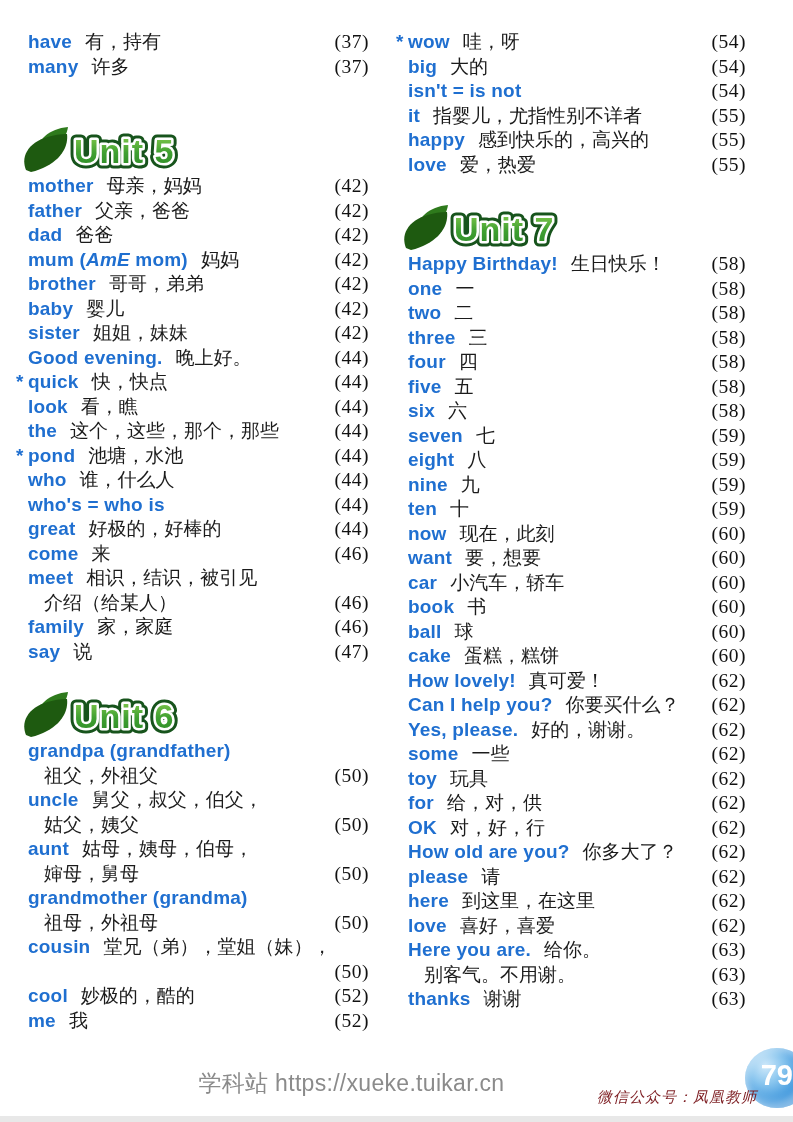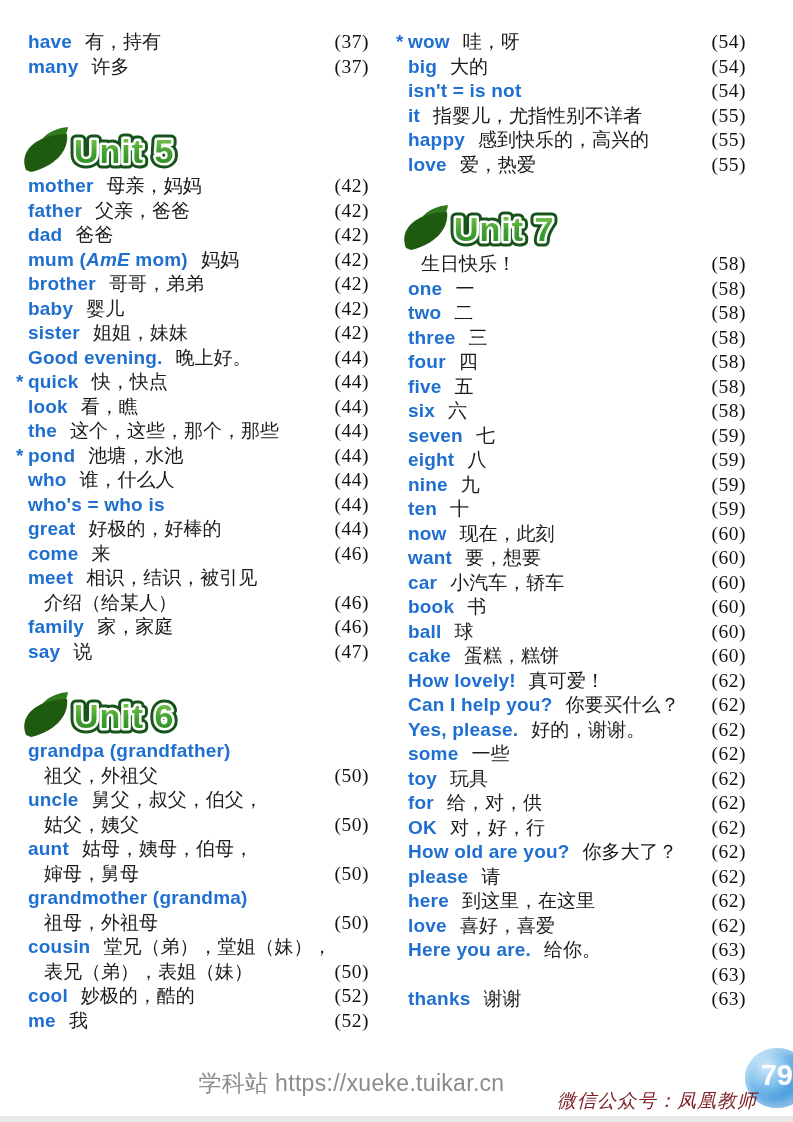--- a/index.html
+++ b/index.html
@@ -81,21 +81,21 @@
     font-weight:700;
     font-size:29px;
     line-height:1;
   }
   .wechat-note{
     position:absolute;
     right:36px;
     top:1088px;
     font-family:"Liberation Serif", serif;
     font-style:italic;
-    font-size:19px;
+    font-size:15px;
     color:#7d1d22;
     letter-spacing:1px;
   }
 </style>
 </head>
 <body>
 
 <div class="page">
   <div class="col col-left">
       <div class="entry">
@@ -306,21 +306,20 @@
         <span class="gloss">祖母，外祖母</span>
         <span class="fill"></span>
         <span class="page-no">(50)</span>
       </div>
       <div class="entry">
         <span class="term">cousin</span>
         <span class="gloss">堂兄（弟），堂姐（妹），</span>
         <span class="fill"></span>
       </div>
       <div class="entry cont">
-        <span class="gloss">表兄（弟），表姐（妹）</span>
         <span class="fill"></span>
         <span class="page-no">(50)</span>
       </div>
       <div class="entry">
         <span class="term">cool</span>
         <span class="gloss">妙极的，酷的</span>
         <span class="fill"></span>
         <span class="page-no">(52)</span>
       </div>
       <div class="entry">
@@ -381,20 +380,21 @@
       <path d="M4 46 C-3 29 11 11 45 10 C47 26 34 42 9 48 Z" fill="#1e5a10"></path>
     </g>
     <g font-family="&quot;Liberation Sans&quot;, sans-serif" font-weight="bold" font-size="34" letter-spacing="1">
       <text x="52" y="39" fill="#17541c" stroke="#17541c" stroke-width="11" stroke-linejoin="round" paint-order="stroke">Unit 7</text>
       <text x="52" y="39" fill="#ffffff" stroke="#ffffff" stroke-width="5" stroke-linejoin="round" paint-order="stroke">Unit 7</text>
       <text x="52" y="39" fill="url(#ug2)">Unit 7</text>
     </g>
   </svg>
       </div>
       <div class="entry">
+        <span class="term">Happy Birthday!</span>
         <span class="gloss">生日快乐！</span>
         <span class="fill"></span>
         <span class="page-no">(58)</span>
       </div>
       <div class="entry">
         <span class="term">one</span>
         <span class="gloss">一</span>
         <span class="fill"></span>
         <span class="page-no">(58)</span>
       </div>
@@ -554,20 +554,21 @@
         <span class="fill"></span>
         <span class="page-no">(62)</span>
       </div>
       <div class="entry">
         <span class="term">Here you are.</span>
         <span class="gloss">给你。</span>
         <span class="fill"></span>
         <span class="page-no">(63)</span>
       </div>
       <div class="entry cont">
+        <span class="gloss">别客气。不用谢。</span>
         <span class="fill"></span>
         <span class="page-no">(63)</span>
       </div>
       <div class="entry">
         <span class="term">thanks</span>
         <span class="gloss">谢谢</span>
         <span class="fill"></span>
         <span class="page-no">(63)</span>
       </div>
     </div>

